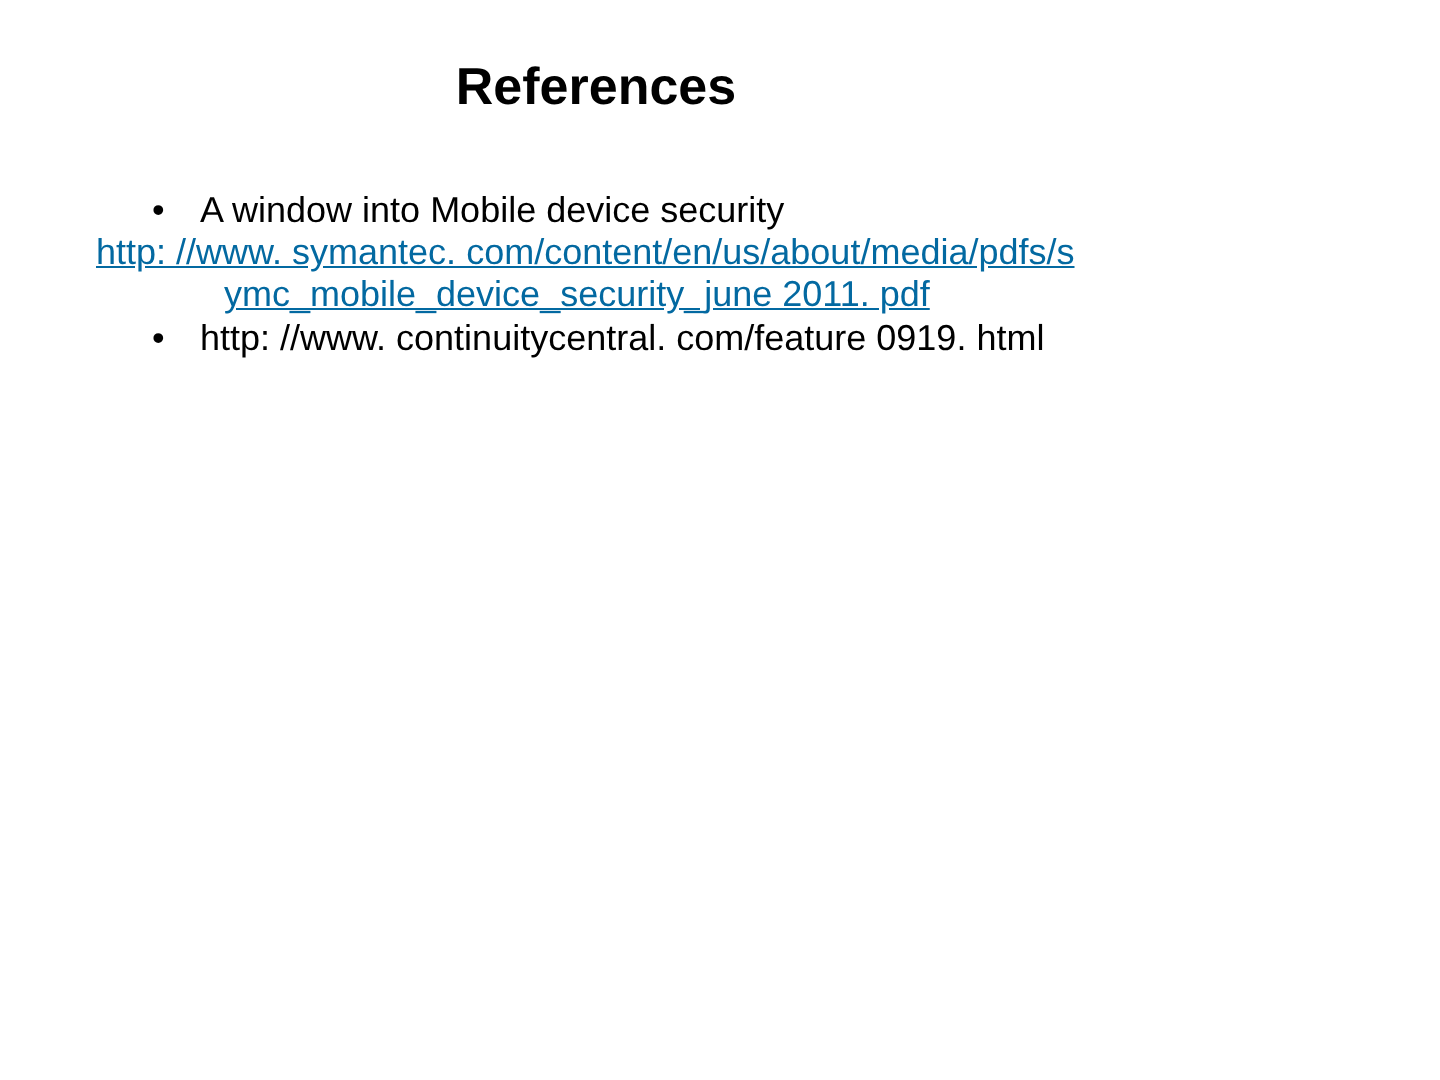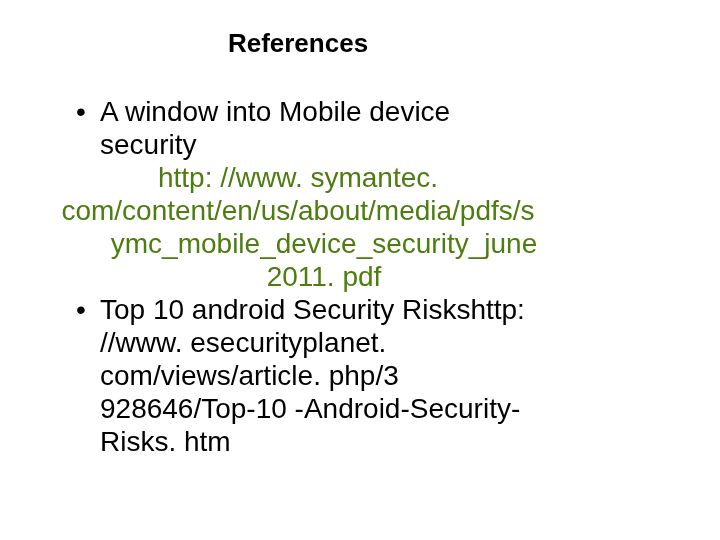--- a/index.html
+++ b/index.html
@@ -20,58 +20,59 @@
   .title {
     text-align: center;
     font-weight: bold;
     font-size: 26px;
     margin: 0 0 36px 0;
   }
   ul.refs {
     list-style: none;
     margin: 0;
     padding: 0 0 0 28px;
-    font-size: 28px;
+    font-size: 18px;
     line-height: 1.18;
   }
   ul.refs > li {
     position: relative;
     padding-left: 24px;
     margin: 0;
   }
   ul.refs > li::before {
     content: "•";
     position: absolute;
     left: 0;
     top: 0;
   }
   .link {
-    color: #4d7c0f;
-    text-align: center;
+    color: #0369a1;
+    text-decoration: underline;
   }
   .cont {
     display: block;
     padding-left: 24px;
+    margin-left: 12px;
   }
 </style>
 </head>
 <body>
 
 <div class="slide">
   <h1 class="title">References</h1>
 
   <ul class="refs">
 
     <li>
       <span>A window into Mobile device security</span><br>
       <span class="link" style="margin-left:-52px; display:inline-block;">http: //www. symantec. com/content/en/us/about/media/pdfs/s</span>
       <span class="link cont" style="padding-left:0;">ymc_mobile_device_security_june 2011. pdf</span>
     </li>
 
+    <li>
+      <span> http: //www. continuitycentral. com/feature 0919. html</span>
+    </li>
 
 
 
-    <li>
-      <span>Top 10 android Security Riskshttp: //www. esecurityplanet. com/views/article. php/3 928646/Top-10 -Android-Security-Risks. htm</span>
-    </li>
 
   </ul>
 </div>
 
 </body></html>

